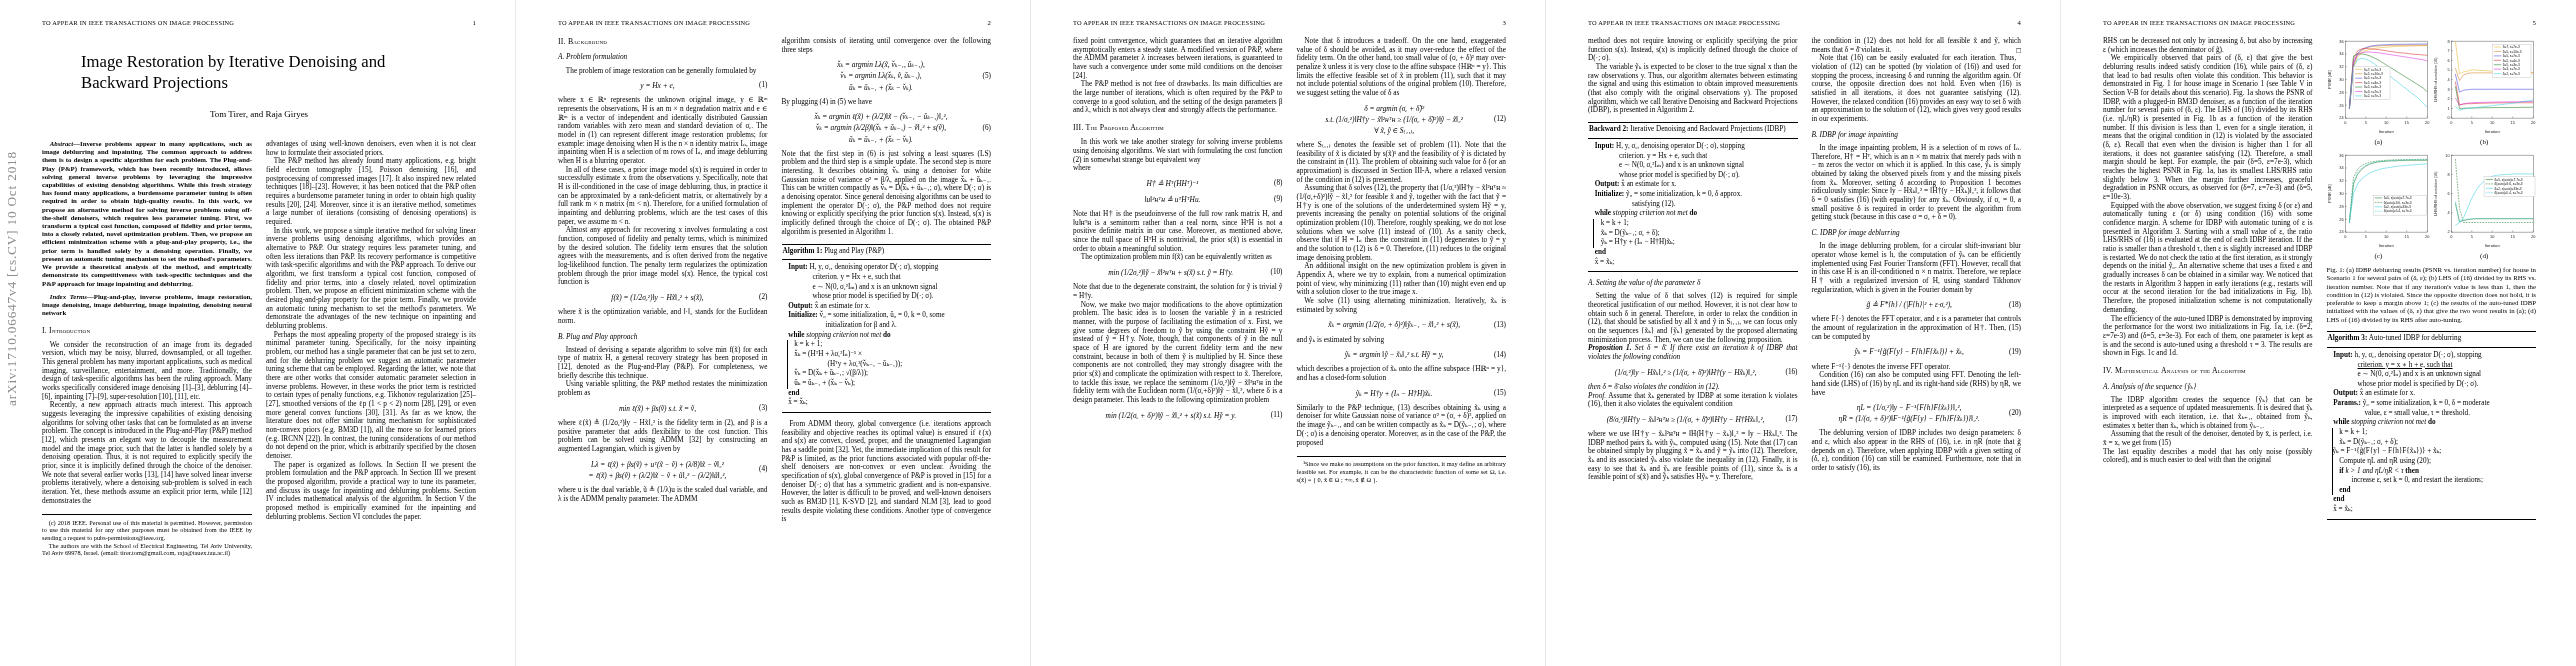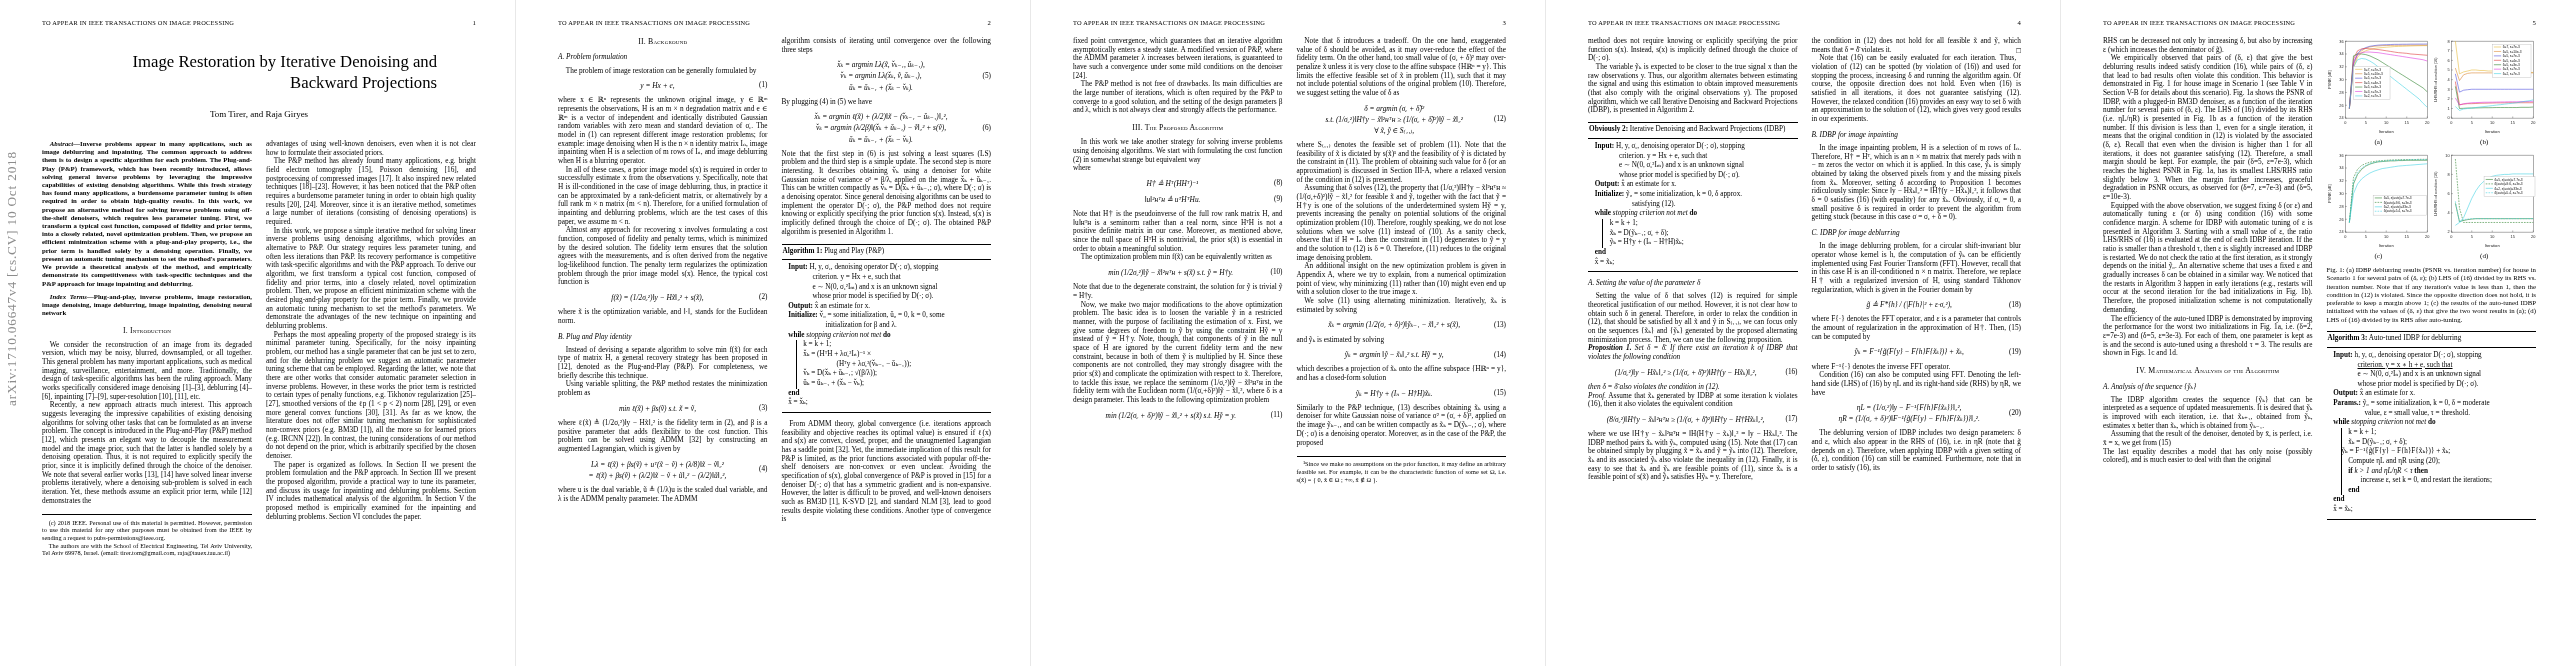--- a/index.html
+++ b/index.html
@@ -2,45 +2,45 @@
 <html style="font-size:9px"><head>
 <meta charset="utf-8">
 <style>
   html,body{margin:0;padding:0;background:#ffffff;}
   body{width:2576px;height:667px;font-family:"Liberation Serif","DejaVu Serif",serif;color:#000;}
   .strip{display:flex;width:2576px;height:667px;}
   .page{width:515px;height:667px;box-sizing:border-box;padding:19px 39px 10px 42px;position:relative;background:#fff;overflow:hidden;}
   .page + .page{border-left:0.6px solid #e8e8e8;}
   .page-header{display:flex;justify-content:space-between;font-size:6.4px;letter-spacing:0.2px;}
   .pageno{font-size:6.7px;}
-  .title{font-size:16.7px;text-align:right;margin:24.5px auto 0;max-width:356px;line-height:1.28;font-weight:400;}
+  .title{font-size:16.7px;text-align:left;margin:24.5px auto 0;max-width:356px;line-height:1.28;font-weight:400;}
   .authors{text-align:center;font-size:9px;margin-top:15.6px;}
   .cols{display:flex;gap:14px;margin-top:11px;}
   .page-1 .cols{margin-top:21px;}
   .col{flex:1;min-width:0;text-align:justify;font-size:7.3px;line-height:1.19;}
   .col > :first-child{margin-top:0;}
   .para{text-indent:7.8px;margin:0;}
   .para.noind{text-indent:0;}
   .para.abstract{font-weight:bold;font-size:6.8px;line-height:1.21;margin-bottom:5px;}
   .para.ital{font-style:italic;}
   .lead-bi{font-style:italic;font-weight:bold;}
   .lead-i{font-style:italic;}
   .lead-b{font-weight:bold;}
-  .h1{text-align:center;font-variant:small-caps;font-size:7.8px;margin:8.3px 0 5.6px;letter-spacing:0.2px;}
+  .h1{font-variant:small-caps;font-size:7.8px;margin:8.3px 0 5.6px;letter-spacing:0.2px;}
   .h2{font-style:italic;font-size:7.3px;margin:7.2px 0 4.4px;}
   .eq{display:flex;align-items:center;margin:5px 0;}
   .eq-lines{flex:1;text-align:center;font-style:italic;font-size:7.4px;line-height:1.5;}
   .eq-num{font-size:7.2px;margin-left:2.2px;}
   .alg{border-top:1.2px solid #000;border-bottom:1.2px solid #000;margin:7.2px 0;font-size:7.2px;text-align:left;}
   .alg-title{padding:2.2px 1.1px 2.8px;border-bottom:0.6px solid #000;line-height:1.3;}
   .alg-body{padding:3.3px 0 3.9px;}
   .alg-line{line-height:1.34;}
   .alg-line .lead,.alg-line .tail{font-weight:bold;}
   .alg-line .mid{font-style:italic;}
-  .alg-line.bar{border-left:0.6px solid #000;margin-left:14px;}
+  .alg-line.bar{border-left:0.6px solid #000;margin-left:5px;}
   .footnotes{margin-top:9px;border-top:0.4px solid #000;padding-top:3.3px;font-size:6.3px;line-height:1.22;}
   .footnote-item{text-indent:6.7px;margin:0;}
   .proofbox{float:right;font-size:7.8px;}
   .figure{margin-bottom:6.7px;}
   .fig-grid{display:grid;grid-template-columns:1fr 1fr;column-gap:2.2px;}
   .fig-cell{text-align:center;}
   .fig-sublabel{font-size:7px;margin:0.6px 0 4.4px;}
   .fig-caption{font-size:6.8px;line-height:1.22;text-align:justify;margin-top:1.1px;}
   .watermark{position:absolute;left:4.4px;top:151px;writing-mode:vertical-rl;transform:rotate(180deg);font-size:13.3px;color:#8c8c8c;letter-spacing:0.8px;white-space:nowrap;}
   svg text{font-family:"Liberation Sans","DejaVu Sans",sans-serif;}
@@ -98,21 +98,21 @@
           <div class="para noind">where x ∈ ℝⁿ represents the unknown original image, y ∈ ℝᵐ represents the observations, H is an m × n degradation matrix and e ∈ ℝᵐ is a vector of independent and identically distributed Gaussian random variables with zero mean and standard deviation of σₑ. The model in (1) can represent different image restoration problems; for example: image denoising when H is the n × n identity matrix Iₙ, image inpainting when H is a selection of m rows of Iₙ, and image deblurring when H is a blurring operator.</div>
           <div class="para">In all of these cases, a prior image model s(x) is required in order to successfully estimate x from the observations y. Specifically, note that H is ill-conditioned in the case of image deblurring, thus, in practice it can be approximated by a rank-deficient matrix, or alternatively by a full rank m × n matrix (m &lt; n). Therefore, for a unified formulation of inpainting and deblurring problems, which are the test cases of this paper, we assume m &lt; n.</div>
           <div class="para">Almost any approach for recovering x involves formulating a cost function, composed of fidelity and penalty terms, which is minimized by the desired solution. The fidelity term ensures that the solution agrees with the measurements, and is often derived from the negative log-likelihood function. The penalty term regularizes the optimization problem through the prior image model s(x). Hence, the typical cost function is</div>
           <div class="eq">
             <div class="eq-lines">
               <div>f(x̃) = (1/2σₑ²)‖y − Hx̃‖₂² + s(x̃),</div>
             </div>
             <span class="eq-num">(2)</span>
           </div>
           <div class="para noind">where x̃ is the optimization variable, and ‖·‖₂ stands for the Euclidean norm.</div>
-          <div class="h2">B. Plug and Play identity</div>
+          <div class="h2">B. Plug and Play approach</div>
           <div class="para">Instead of devising a separate algorithm to solve min f(x̃) for each type of matrix H, a general recovery strategy has been proposed in [12], denoted as the Plug-and-Play (P&amp;P). For completeness, we briefly describe this technique.</div>
           <div class="para">Using variable splitting, the P&amp;P method restates the minimization problem as</div>
           <div class="eq">
             <div class="eq-lines">
               <div>min ℓ(x̃) + βs(ṽ)   s.t.   x̃ = ṽ,</div>
             </div>
             <span class="eq-num">(3)</span>
           </div>
           <div class="para noind">where ℓ(x̃) ≜ (1/2σₑ²)‖y − Hx̃‖₂² is the fidelity term in (2), and β is a positive parameter that adds flexibility to the cost function. This problem can be solved using ADMM [32] by constructing an augmented Lagrangian, which is given by</div>
           <div class="eq">
@@ -255,21 +255,21 @@
   <div class="page page-4">
     <div class="page-header">
       <span class="runhead">TO APPEAR IN IEEE TRANSACTIONS ON IMAGE PROCESSING</span>
       <span class="pageno">4</span>
     </div>
     <div class="cols">
       <div class="col">
           <div class="para noind">method does not require knowing or explicitly specifying the prior function s(x). Instead, s(x) is implicitly defined through the choice of D(·; σ).</div>
           <div class="para">The variable ỹₖ is expected to be closer to the true signal x than the raw observations y. Thus, our algorithm alternates between estimating the signal and using this estimation to obtain improved measurements (that also comply with the original observations y). The proposed algorithm, which we call Iterative Denoising and Backward Projections (IDBP), is presented in Algorithm 2.</div>
           <div class="alg">
-            <div class="alg-title"><span class="bold" style="font-weight: bold;">Obviously 2:</span> Iterative Denoising and Backward Projections (IDBP)</div>
+            <div class="alg-title"><span class="bold" style="font-weight: bold;">Backward 2:</span> Iterative Denoising and Backward Projections (IDBP)</div>
             <div class="alg-body">
               <div class="alg-line" style="padding-left: 6.7px;"><span class="lead">Input:</span> H, y, σₑ, denoising operator D(·; σ), stopping</div>
               <div class="alg-line" style="padding-left: 31px;">criterion. y = Hx + e, such that</div>
               <div class="alg-line" style="padding-left: 31px;">e ∼ N(0, σₑ²Iₘ) and x is an unknown signal</div>
               <div class="alg-line" style="padding-left: 31px;">whose prior model is specified by D(·; σ).</div>
               <div class="alg-line" style="padding-left: 6.7px;"><span class="lead">Output:</span> x̂ an estimate for x.</div>
               <div class="alg-line" style="padding-left: 6.7px;"><span class="lead">Initialize:</span> ỹ₀ = some initialization, k = 0, δ approx.</div>
               <div class="alg-line" style="padding-left: 44px;">satisfying (12).</div>
               <div class="alg-line" style="padding-left: 6.7px;"><span class="lead">while</span><span class="mid"> stopping criterion not met </span><span class="tail">do</span></div>
               <div class="alg-line bar" style="padding-left: 6.7px;">k = k + 1;</div>

